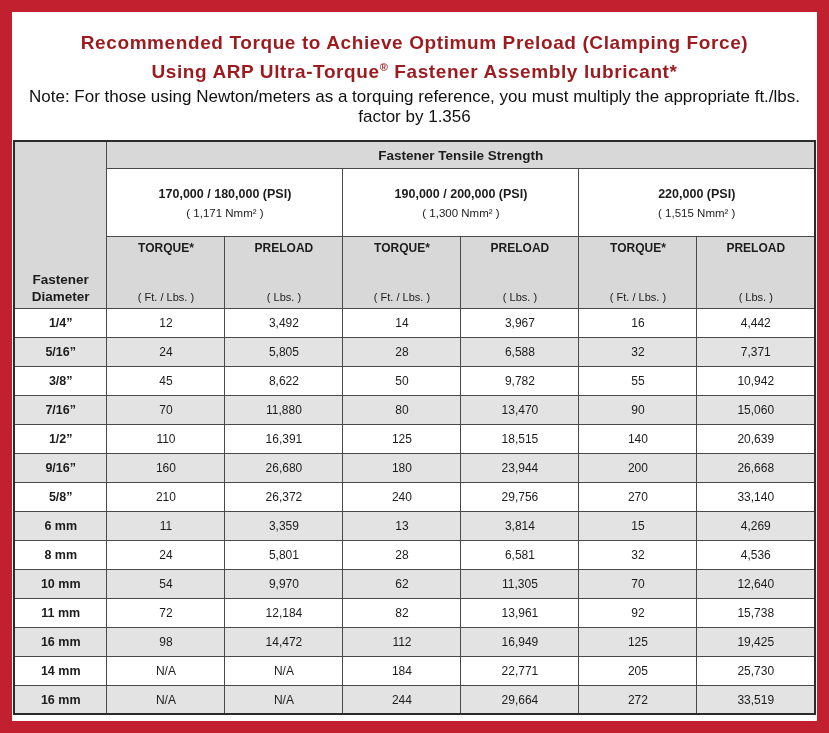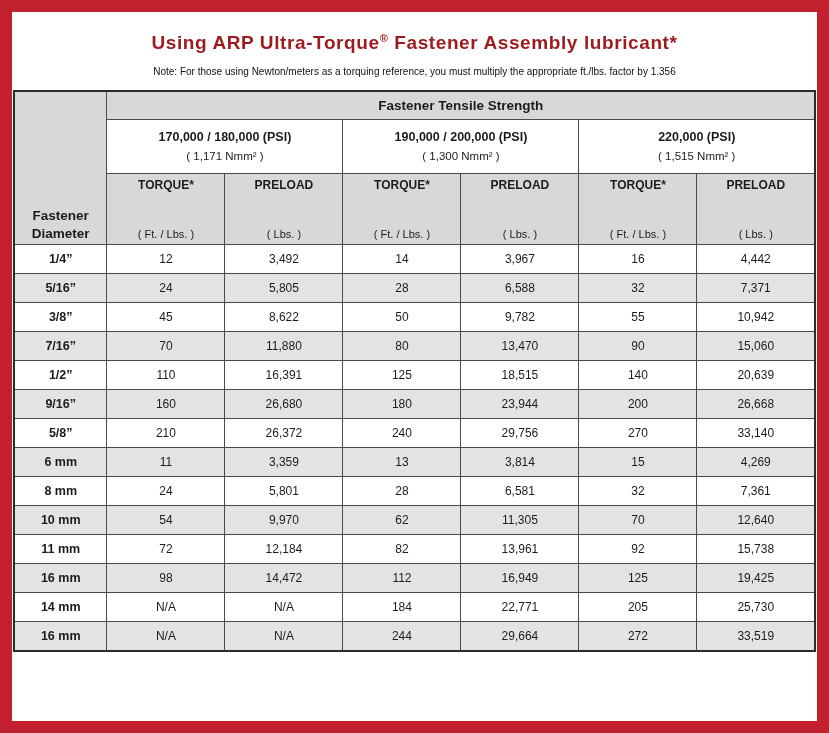--- a/index.html
+++ b/index.html
@@ -35,23 +35,22 @@
     font-size:19px;
     letter-spacing:0.6px;
     line-height:1.55;
   }
   .title-line sup{
     font-size:11px;
     vertical-align:super;
   }
   .note-line{
     text-align:center;
-    font-size:10px;
+    font-size:17px;
     color:#111;
-    margin-top:9px;
   }
   table.torque-table{
     border-collapse:collapse;
     width:801px;
     margin:13px auto 0 auto;
     border:2px solid #2b2b2b;
     table-layout:fixed;
   }
   table.torque-table th, table.torque-table td{
     border:1px solid var(--border);
@@ -70,21 +69,21 @@
     margin-top:28px;
   }
   .corner-hdr{
     font-size:13.5px;
     vertical-align:bottom;
     padding-bottom:10px;
     line-height:1.3;
   }
   .psi-cell{
     background:#ffffff;
-    height:54px;
+    height:68px;
     font-size:12.5px;
     font-weight:bold;
     line-height:1.6;
   }
   .psi-cell .sub{
     font-weight:normal;
     font-size:11.5px;
   }
   .col-hdr{
     height:46px;
@@ -109,20 +108,21 @@
     font-size:12.5px;
     margin-top:20px;
   }
 </style>
 </head>
 <body>
 
 <div class="panel">
 
   <div class="title-block">
+    <div class="title-line">Recommended Torque to Achieve Optimum Preload (Clamping Force)</div>
     <div class="title-line"><span>Using ARP Ultra-Torque</span><sup>®</sup><span> Fastener Assembly lubricant*</span></div>
     <div class="note-line">Note: For those using Newton/meters as a torquing reference, you must multiply the appropriate ft./lbs. factor by 1.356</div>
   </div>
 
   <table class="torque-table">
     <colgroup>
       <col class="c-diam">
       <col class="c-data">
         <col class="c-data">
       <col class="c-data">
@@ -249,21 +249,21 @@
           <td>15</td>
           <td>4,269</td>
         </tr>
         <tr>
           <td class="row-label">8 mm</td>
           <td>24</td>
           <td>5,801</td>
           <td>28</td>
           <td>6,581</td>
           <td>32</td>
-          <td>7,361</td>
+          <td>4,536</td>
         </tr>
         <tr>
           <td class="row-label">10 mm</td>
           <td>54</td>
           <td>9,970</td>
           <td>62</td>
           <td>11,305</td>
           <td>70</td>
           <td>12,640</td>
         </tr>

